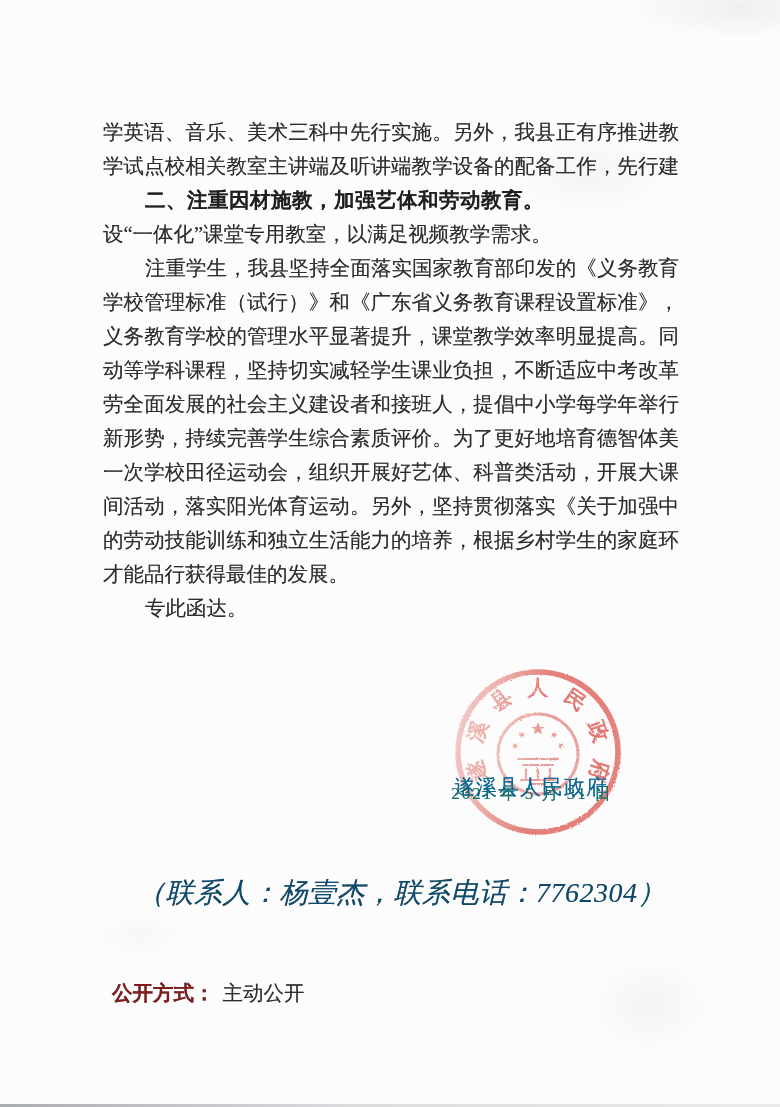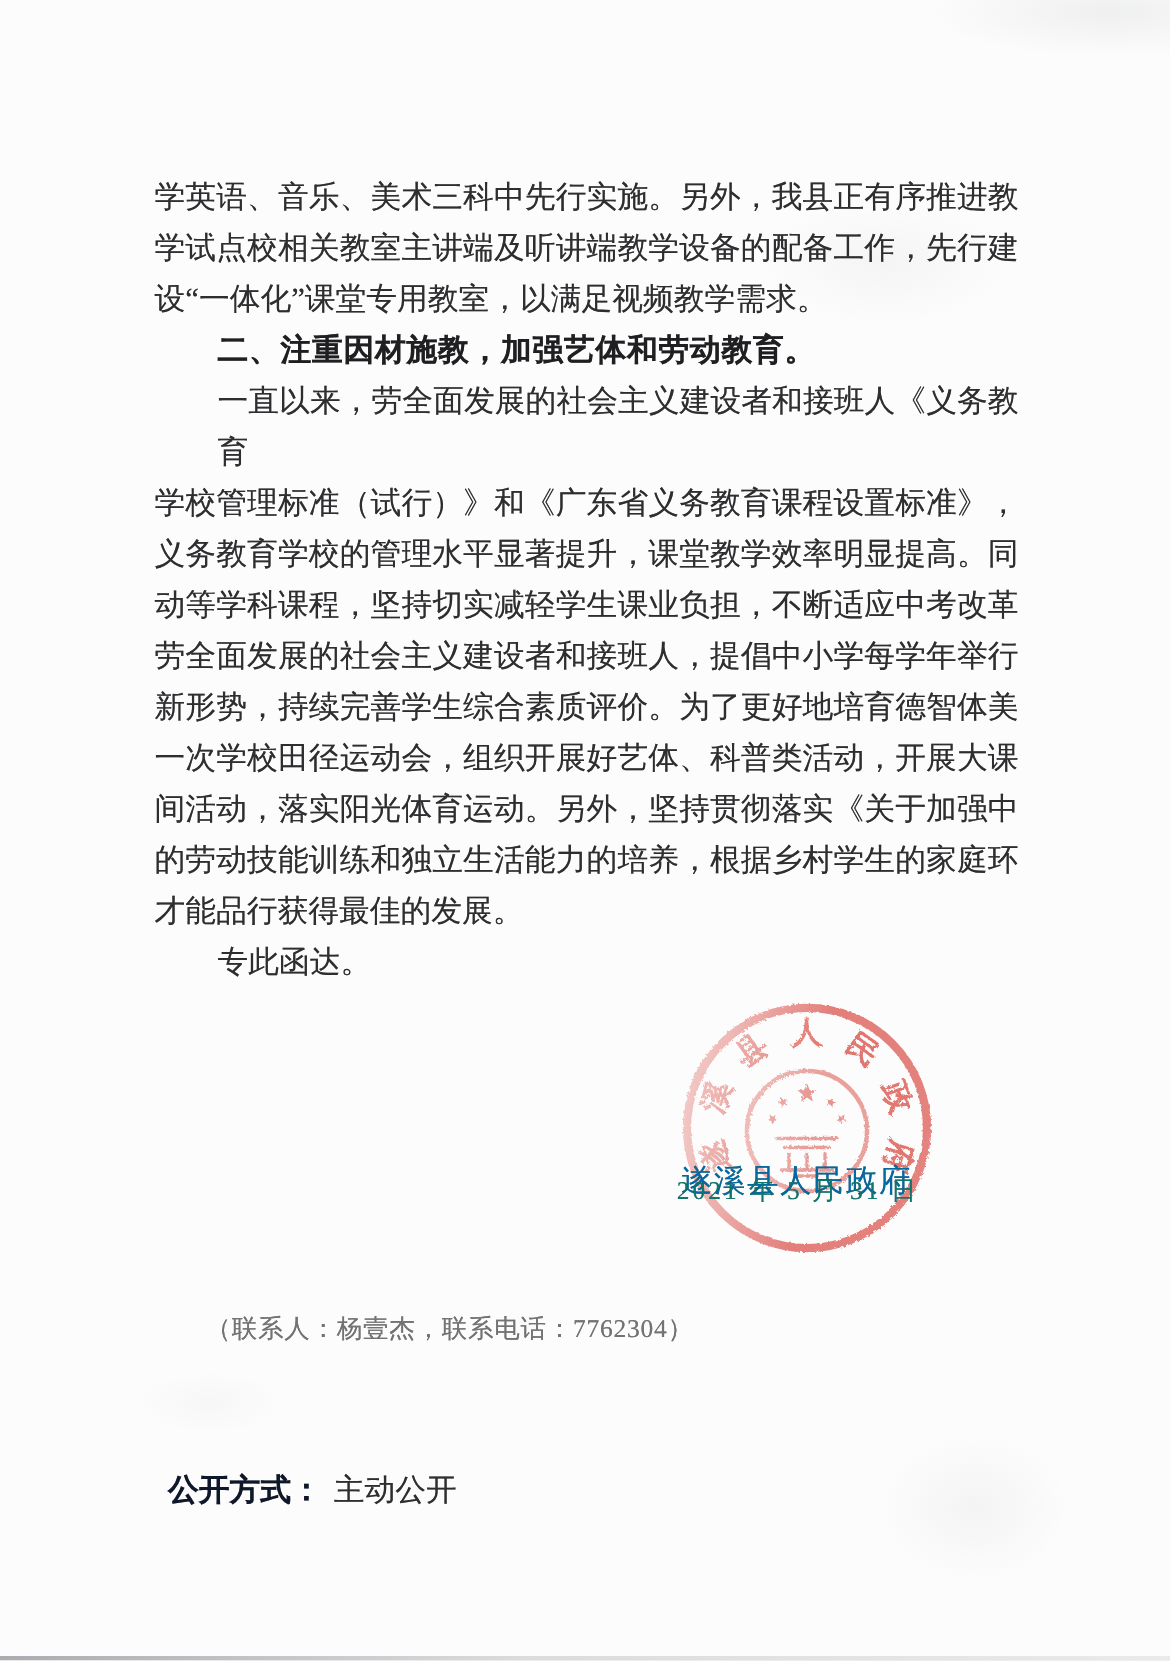--- a/index.html
+++ b/index.html
@@ -72,49 +72,50 @@
     font-size:21px;font-weight:700;opacity:.88;
     font-family:"Liberation Serif","DejaVu Serif",serif;
   }
   .em-ring{fill:none;stroke:var(--seal-color,#d94f46);stroke-width:3;opacity:.6;}
   .em-shape{stroke:var(--seal-color,#d94f46);fill:none;stroke-width:2.2;opacity:.62;stroke-linecap:round;}
   .em-star{fill:var(--seal-color,#d94f46);opacity:.68;}
 
   
   .contact{
     position:absolute;top:874px;left:137px;
-    font-size:17px;color:#737373;letter-spacing:.5px;
+    font-size:28px;color:#0c4a6e;letter-spacing:.5px;
     text-shadow:0 0 .4px rgba(45,45,48,.55);
+    font-style:italic;
   }
   .disclosure{
     position:absolute;top:979px;left:112px;
     font-size:20.5px;color:#2e2e30;
   }
   .disclosure .label{
     font-family:"Liberation Sans","DejaVu Sans",sans-serif;
-    font-weight:700;color:#0f172a;
+    font-weight:700;color:#7f1d1d;
     text-shadow:0 0 .4px rgba(25,25,28,.6);
   }
   .disclosure .value{
     margin-left:8px;
     text-shadow:0 0 .4px rgba(45,45,48,.55);
   }
 </style>
 </head>
 <body>
 
 <div class="page">
 
   <div class="body-text">
 
   <div class="line t-full">学英语、音乐、美术三科中先行实施。另外，我县正有序推进教</div>
       <div class="line t-full">学试点校相关教室主讲端及听讲端教学设备的配备工作，先行建</div>
+      <div class="line t-heading">二、注重因材施教，加强艺体和劳动教育。</div>
       <div class="line t-end">设“一体化”课堂专用教室，以满足视频教学需求。</div>
-      <div class="line t-heading">二、注重因材施教，加强艺体和劳动教育。</div>
-      <div class="line t-start">一直以来，劳全面发展的社会主义建设者和接班人《义务教育</div>
+      <div class="line t-start">注重学生，我县坚持全面落实国家教育部印发的《义务教育</div>
       <div class="line t-full">学校管理标准（试行）》和《广东省义务教育课程设置标准》，</div>
       <div class="line t-full">义务教育学校的管理水平显著提升，课堂教学效率明显提高。同</div>
       <div class="line t-full">动等学科课程，坚持切实减轻学生课业负担，不断适应中考改革</div>
       <div class="line t-full">劳全面发展的社会主义建设者和接班人，提倡中小学每学年举行</div>
       <div class="line t-full">新形势，持续完善学生综合素质评价。为了更好地培育德智体美</div>
       <div class="line t-full">一次学校田径运动会，组织开展好艺体、科普类活动，开展大课</div>
       <div class="line t-full">间活动，落实阳光体育运动。另外，坚持贯彻落实《关于加强中</div>
       <div class="line t-full">的劳动技能训练和独立生活能力的培养，根据乡村学生的家庭环</div>
       <div class="line t-end">才能品行获得最佳的发展。</div>
       <div class="line t-closing">专此函达。</div>

